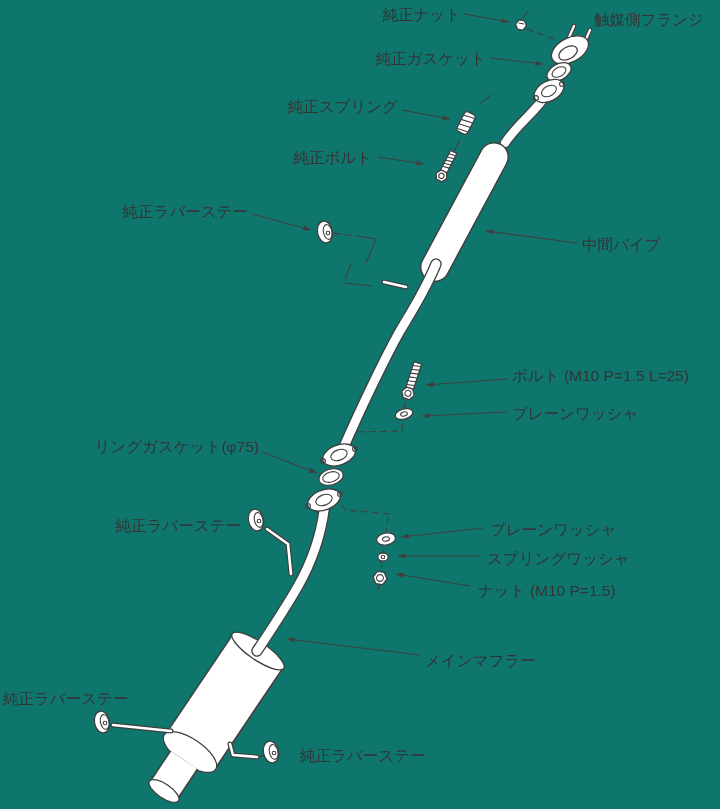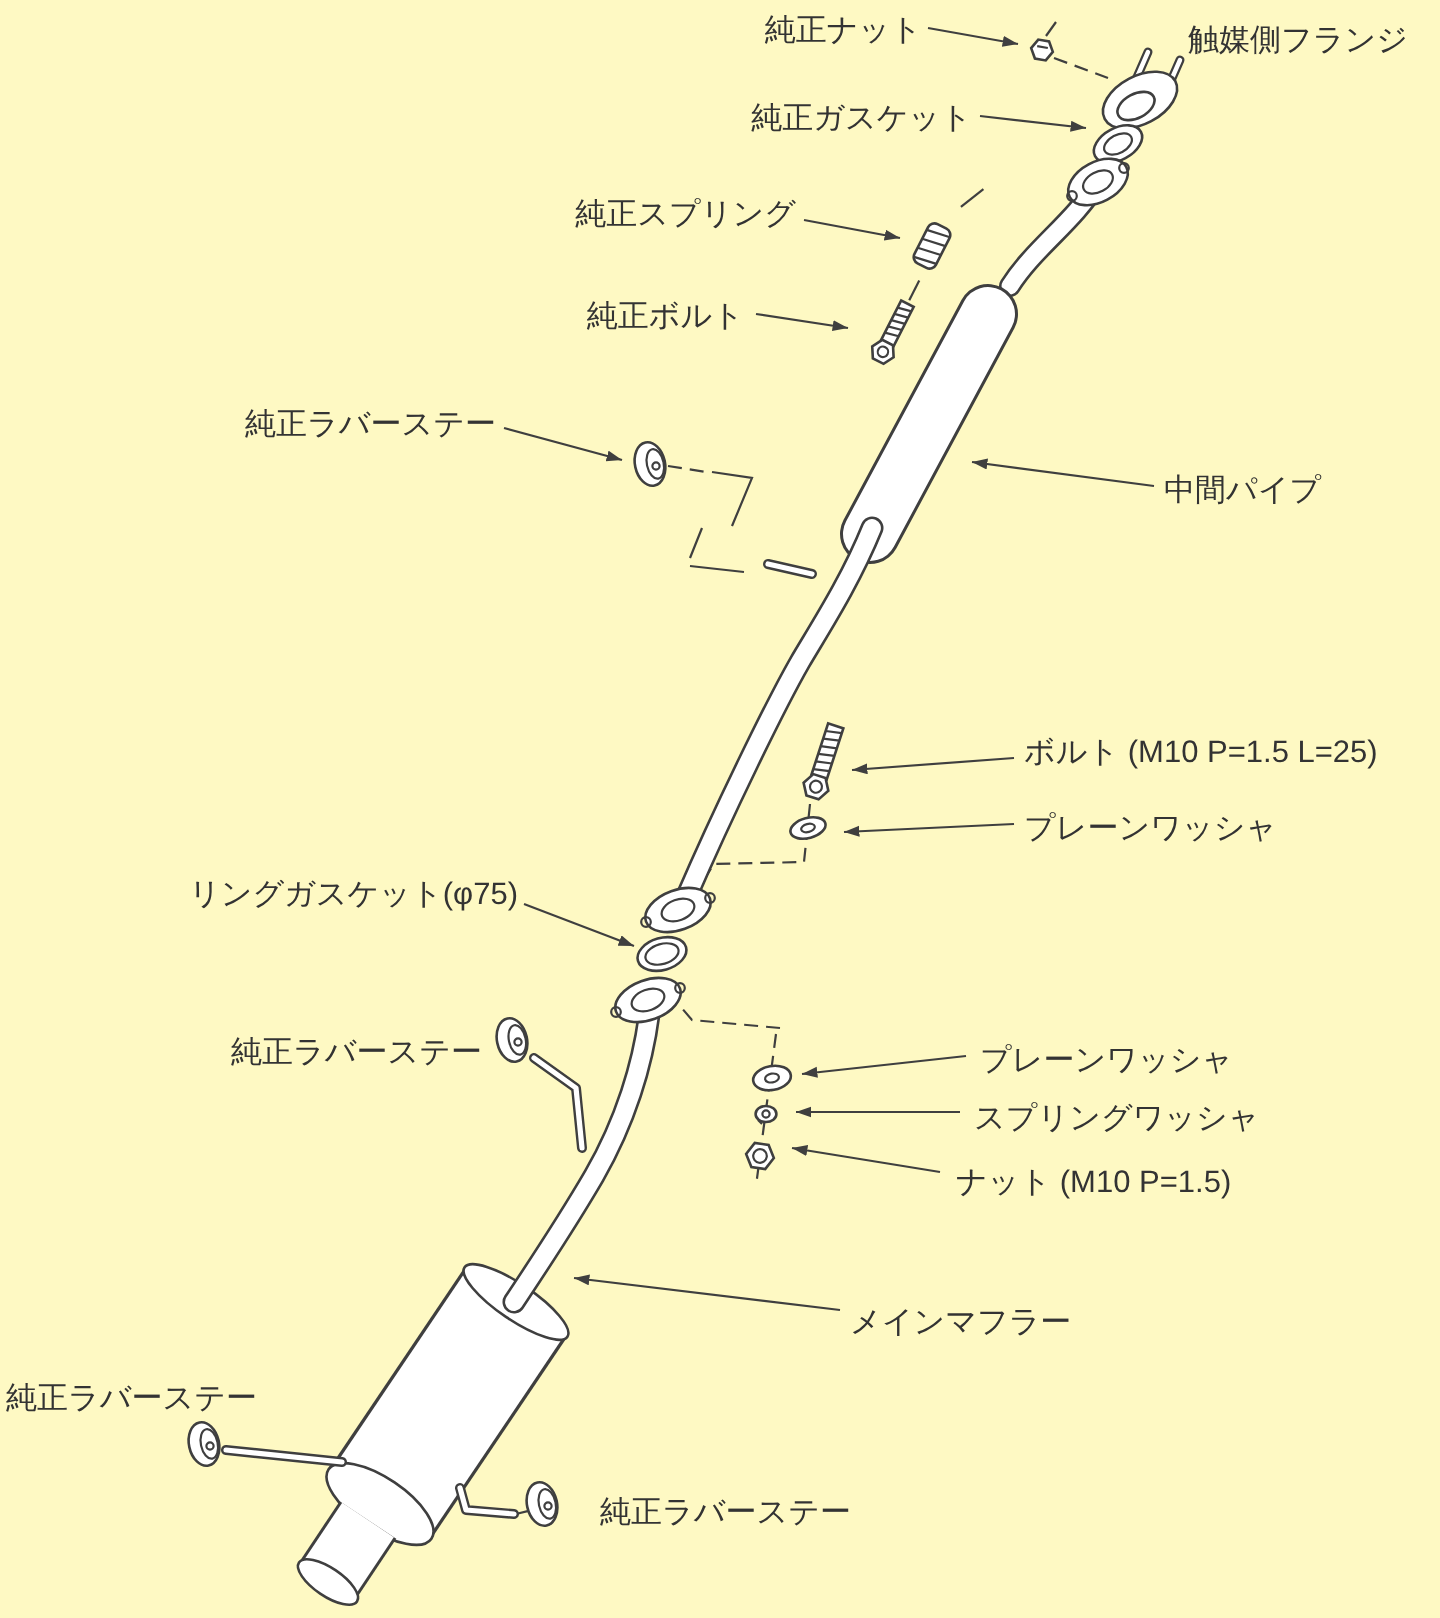--- a/index.html
+++ b/index.html
@@ -1,16 +1,16 @@
 <!DOCTYPE html>
 <html><head>
 <meta charset="utf-8">
 <style>
   html,body{margin:0;padding:0;background:#fff;}
-  .stage{position:relative;width:720px;height:809px;background:#fef9c3;overflow:hidden;}
+  .stage{position:relative;width:720px;height:809px;background:#0f766e;overflow:hidden;}
   svg{display:block;}
   .part{fill:#fff;stroke:#3f3f3f;stroke-width:1.3;}
   .thin{fill:none;stroke:#3f3f3f;stroke-width:1.1;}
   .dash{fill:none;stroke:#3f3f3f;stroke-width:1.1;stroke-dasharray:7 4;}
   .leader{fill:none;stroke:#3f3f3f;stroke-width:1.1;marker-end:url(#ah);}
   .tube-o{fill:none;stroke:#3f3f3f;stroke-linecap:round;stroke-linejoin:round;}
   .tube-i{fill:none;stroke:#fff;stroke-linecap:round;stroke-linejoin:round;}
   .tube-b{fill:none;stroke:#3f3f3f;stroke-linecap:butt;}
   .tube-bw{fill:none;stroke:#fff;stroke-linecap:butt;}
   text.lbl{font-family:"Liberation Sans","DejaVu Sans",sans-serif;font-size:15.5px;fill:#333;}

